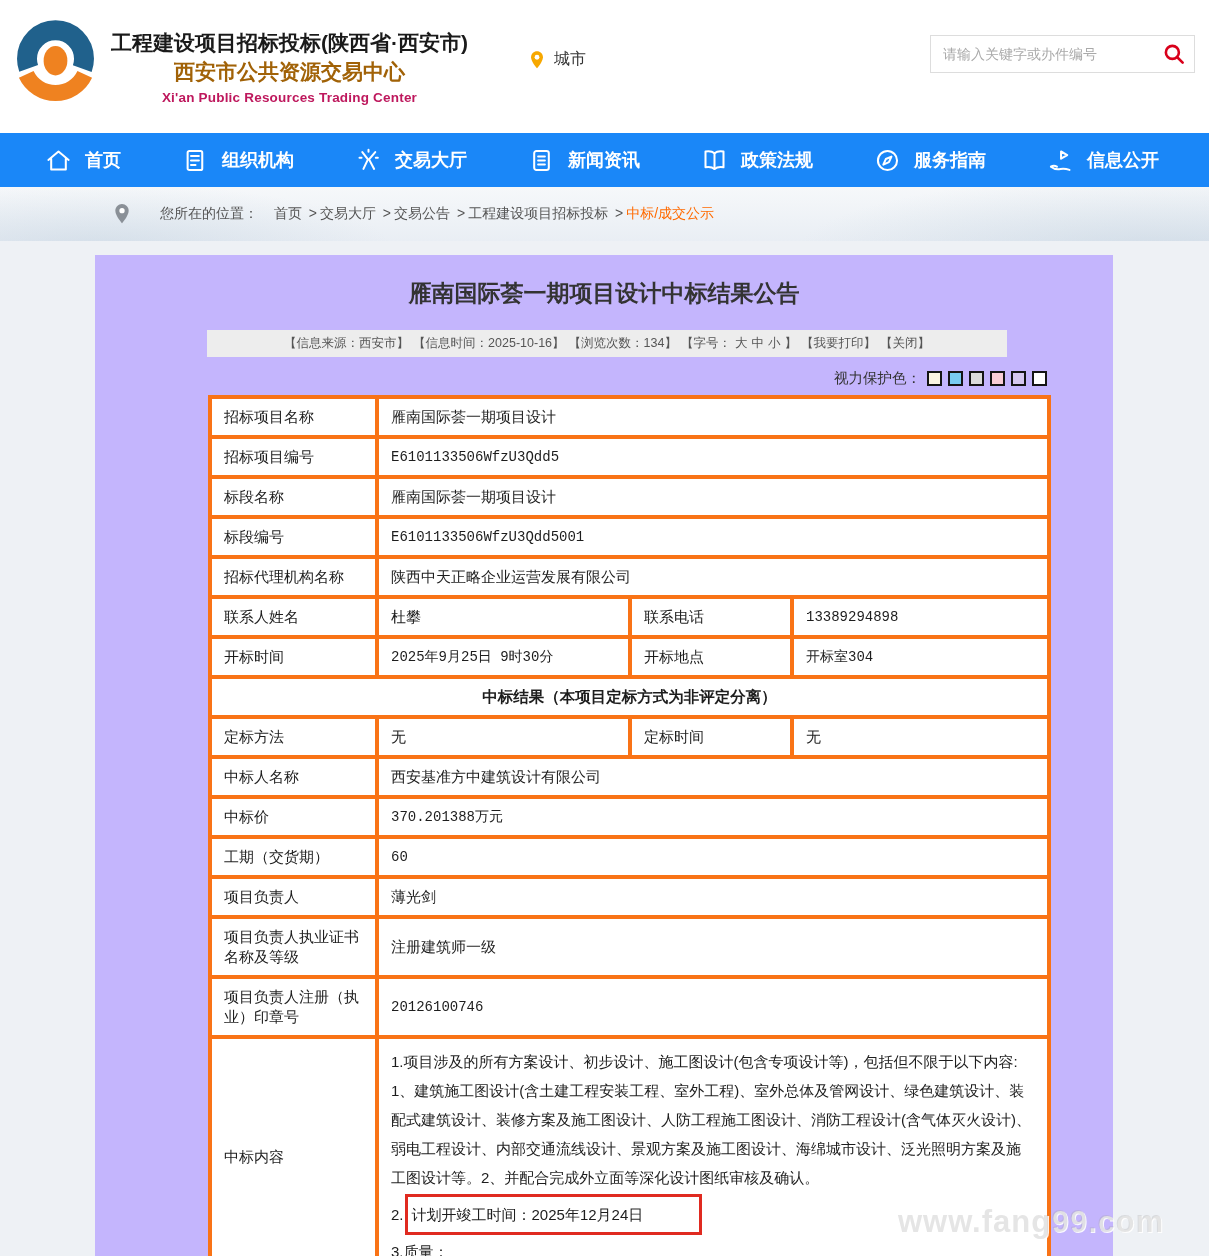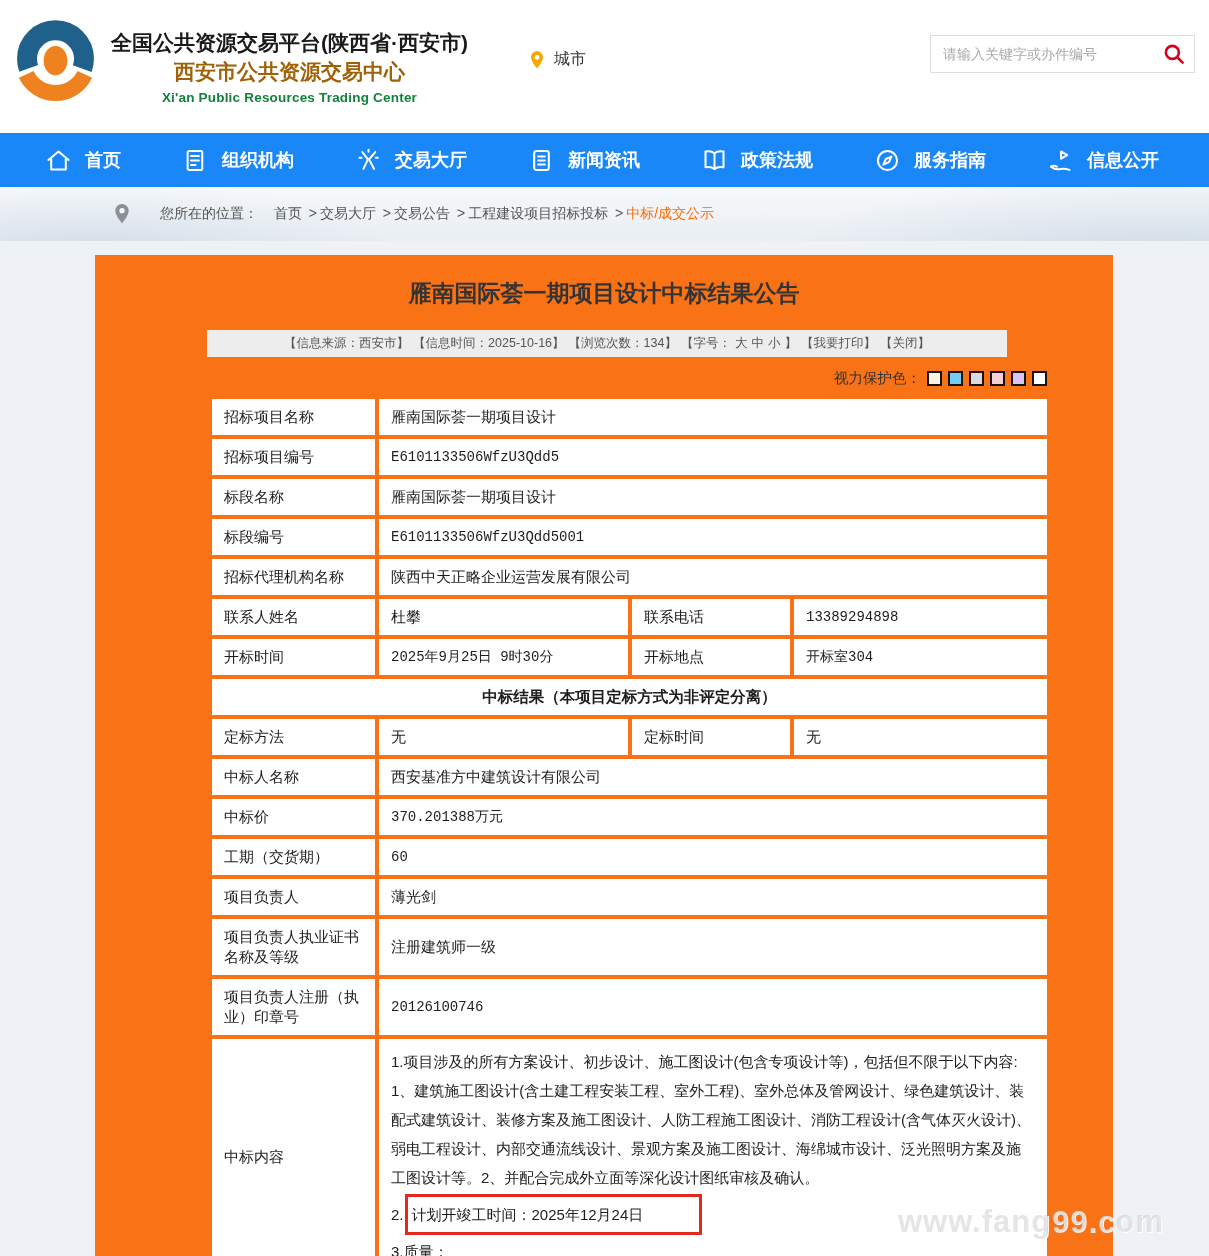--- a/index.html
+++ b/index.html
@@ -13,21 +13,21 @@
   }
   
   .header {
     height: 133px; background: #fff;
     display: flex; align-items: center; padding: 0 14px 0 8px;
   }
   .logo { width: 95px; height: 100px; flex: 0 0 auto; }
   .titles { margin-left: 8px; text-align: center; }
   .titles .t1 { font-size: 21px; font-weight: bold; color: #1a1a1a; line-height: 1.45; }
   .titles .t2 { font-size: 21px; font-weight: bold; color: #a16207; line-height: 1.35; }
-  .titles .t3 { font-size: 13.5px; font-weight: bold; color: #15803d; margin-top: 4px; letter-spacing: .2px; }
+  .titles .t3 { font-size: 13.5px; font-weight: bold; color: #be185d; margin-top: 4px; letter-spacing: .2px; }
   .city { display: flex; align-items: center; margin-left: 58px; margin-top: -14px; font-size: 16px; color: #333; cursor: pointer; }
   .city svg { width: 22px; height: 22px; margin-right: 6px; }
   .search { margin-left: auto; position: relative; margin-top: -26px; padding-left: 16px; }
   .search input {
     width: 265px; height: 38px; border: 1px solid #ddd; background: #fff;
     padding: 0 42px 0 12px; font-size: 14px; color: #333; outline: none;
     font-family: "Liberation Sans", sans-serif;
   }
   .search input::placeholder { color: #a9a9a9; }
   .search .mag { position: absolute; right: 8px; top: 6px; width: 26px; height: 26px; cursor: pointer; }
@@ -47,21 +47,21 @@
       radial-gradient(520px 110px at 96% 120%, rgba(176,196,214,.40), transparent 70%),
       linear-gradient(180deg, #f6f8fa 0%, #e9eef4 100%);
     display: flex; align-items: center; padding-left: 112px;
   }
   .crumb-strip .pin { width: 20px; height: 24px; margin-right: 28px; }
   .crumbs .crumb { cursor: pointer; }
   .crumbs .sep { margin: 0 3px; }
   
   .card {
     position: absolute; left: 95px; top: 255px; width: 1018px; height: 1001px;
-    background: #f97316; padding-top: 23px;
+    background: #c4b5fd; padding-top: 23px;
   }
   .card h1 { text-align: center; font-size: 23px; color: #333; font-weight: bold; }
   .meta-bar {
     margin: 21px 0 0 112px; width: 800px; height: 27px; line-height: 27px;
     background: #ededed; text-align: center; font-size: 12.5px; color: #555;
     white-space: nowrap;
   }
   .meta-bar span { margin: 4px 2px; }
   .meta-bar span.clickable { cursor: pointer; }
   .eye-row {
@@ -99,21 +99,21 @@
 
 <div class="header">
   <div class="logo">
     <svg viewBox="0 0 100 100">
       <circle cx="50" cy="44" r="30" fill="none" stroke="#20618c" stroke-width="21" stroke-dasharray="10.5 73.3 104.7 0"></circle>
       <path d="M80.8 60.4 A34 34 0 0 1 19.2 60.4" fill="none" stroke="#ef8220" stroke-width="17"></path>
       <ellipse cx="50" cy="46" rx="12.5" ry="15.5" fill="#ef8220"></ellipse>
     </svg>
   </div>
   <div class="titles">
-    <div class="t1">全国公共资源交易平台(陕西省·西安市)</div>
+    <div class="t1">工程建设项目招标投标(陕西省·西安市)</div>
     <div class="t2">西安市公共资源交易中心</div>
     <div class="t3">Xi'an Public Resources Trading Center</div>
   </div>
   <div class="city">
     <svg viewBox="0 0 24 24">
       <path d="M12 2.5c3.6 0 6.5 2.9 6.5 6.5 0 4.9-6.5 12-6.5 12S5.5 13.9 5.5 9c0-3.6 2.9-6.5 6.5-6.5z" fill="#f7a800"></path>
       <circle cx="12" cy="9" r="2.6" fill="#fff"></circle>
     </svg>
     <span>城市</span>
   </div>

